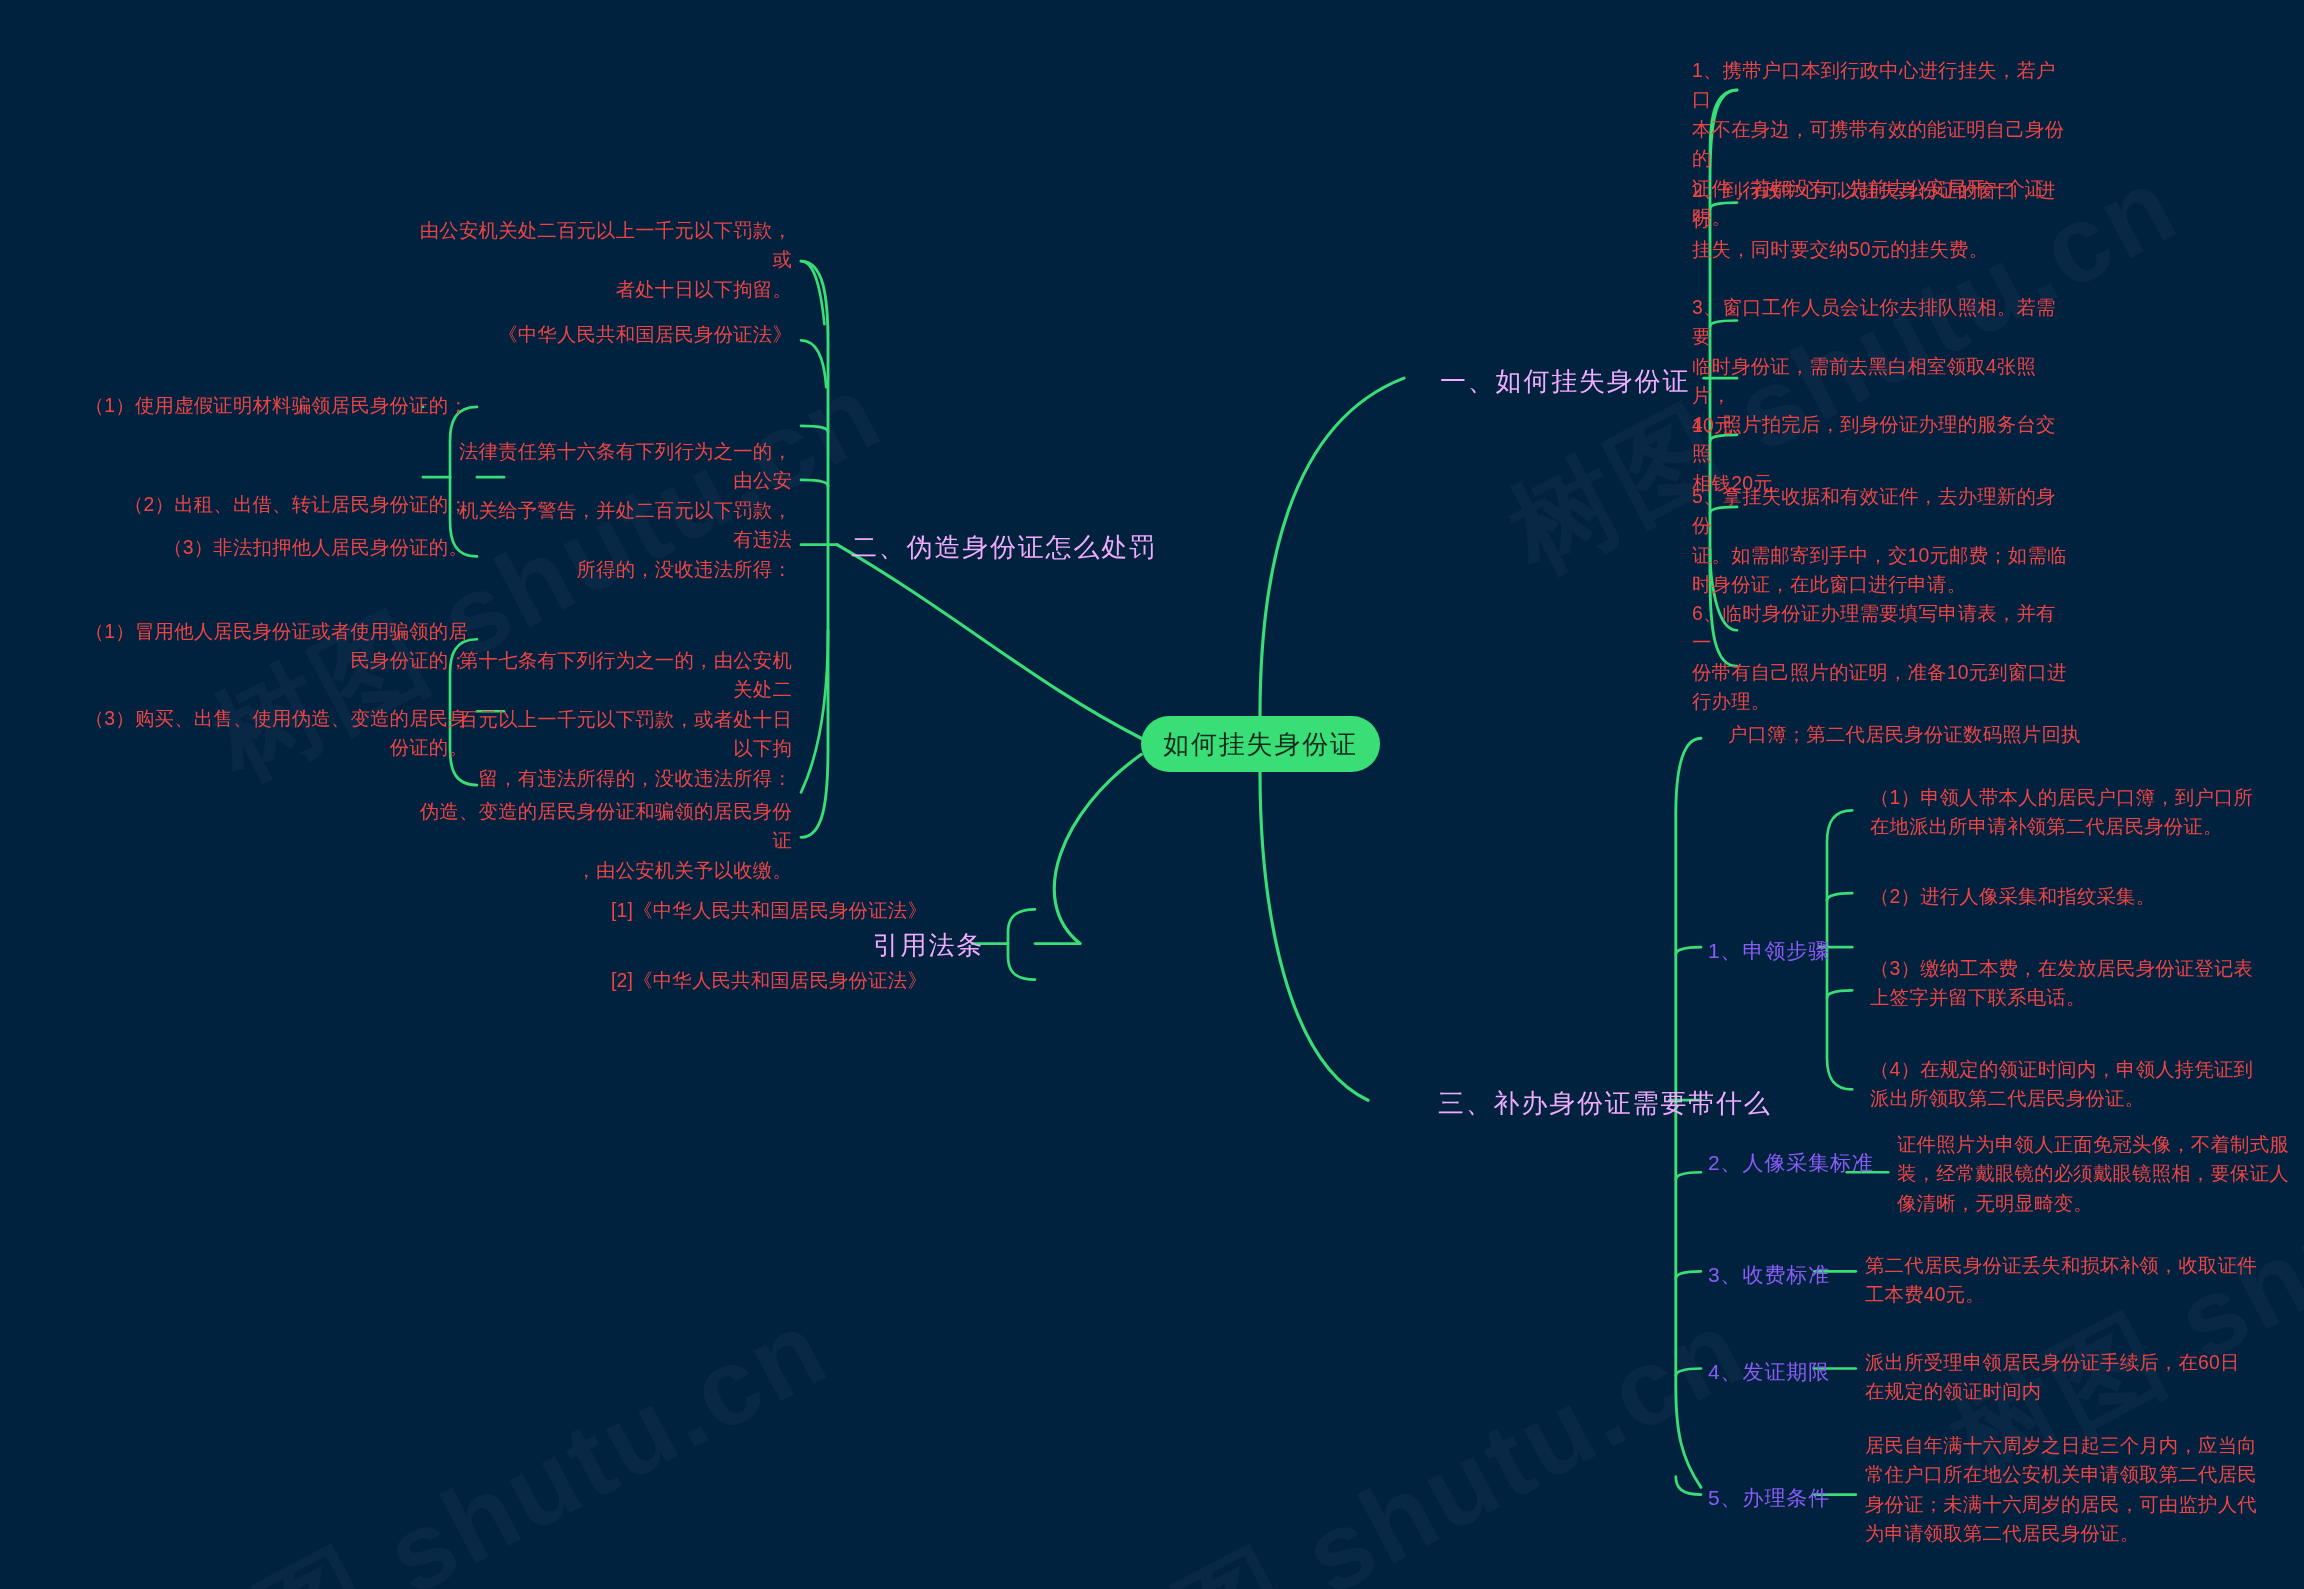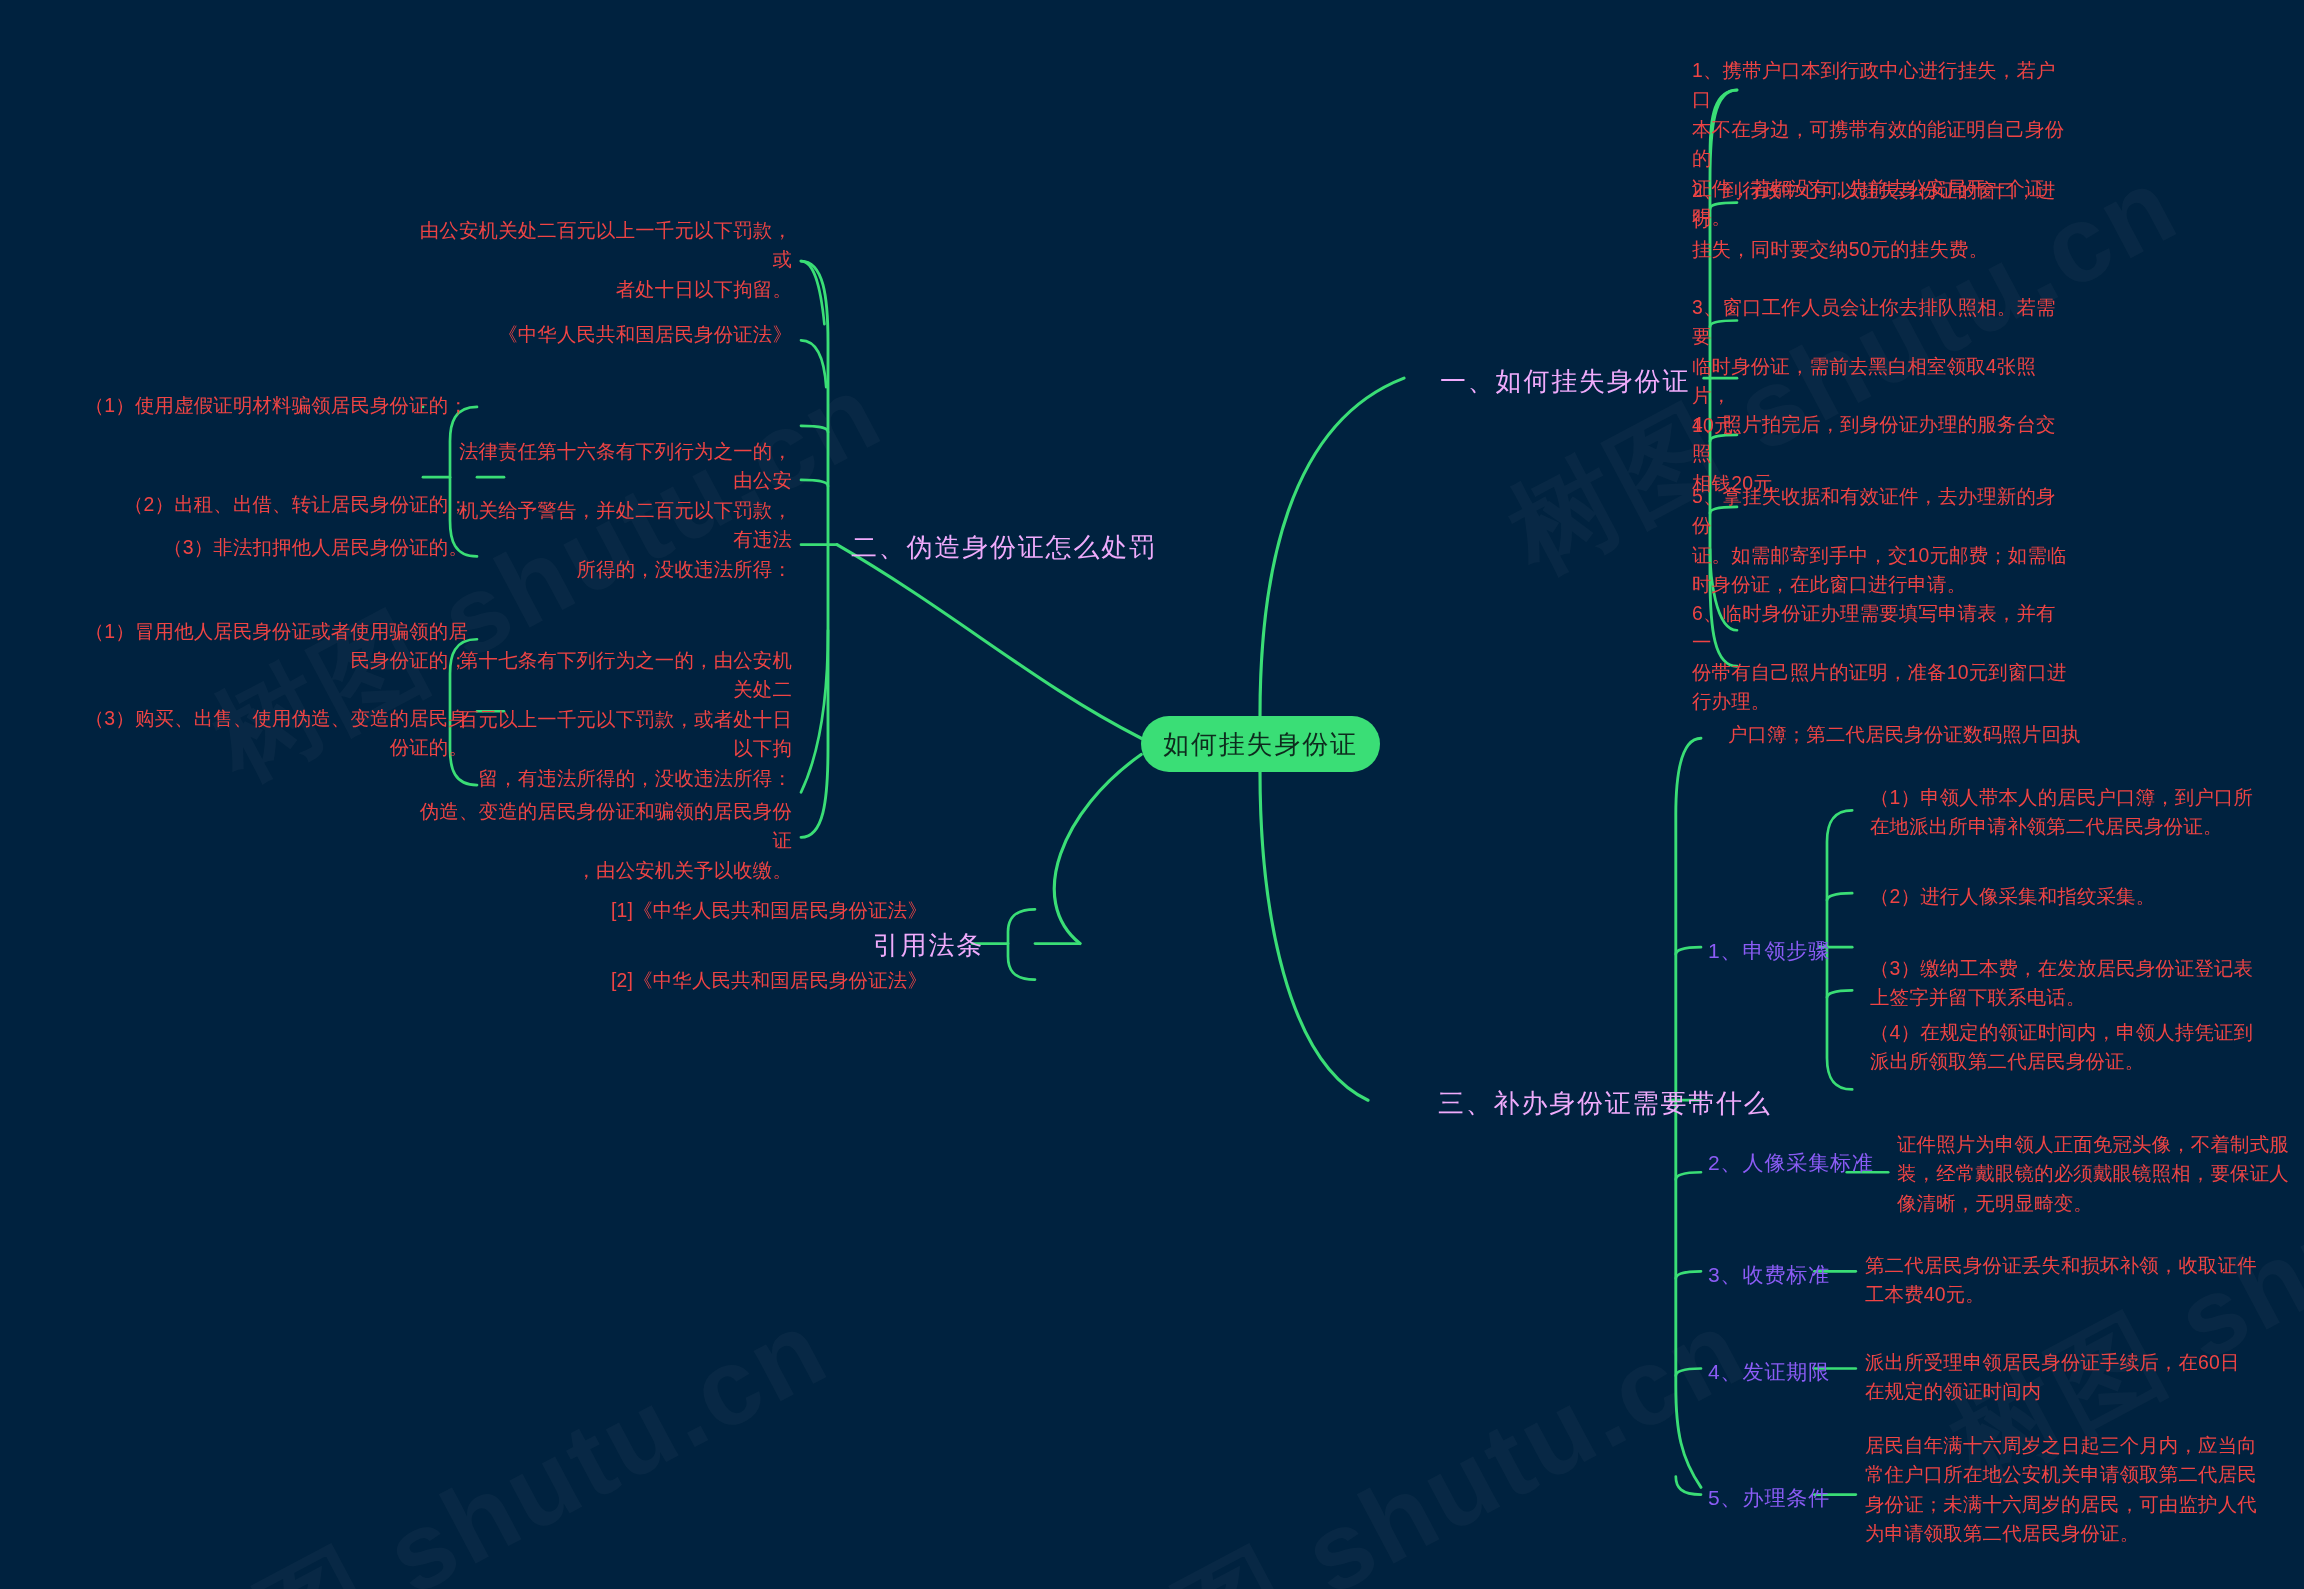--- a/index.html
+++ b/index.html
@@ -210,21 +210,21 @@
   <div class="sub" style="left:1708px; top:1148px;">2、人像采集标准</div>
   <div class="sub" style="left:1708px; top:1260px;">3、收费标准</div>
   <div class="sub" style="left:1708px; top:1357px;">4、发证期限</div>
   <div class="sub" style="left:1708px; top:1483px;">5、办理条件</div>
 
   <div class="node r" style="left:1870px; top:783px; width:405px;">（1）申领人带本人的居民户口簿，到户口所
 在地派出所申请补领第二代居民身份证。</div>
   <div class="node r" style="left:1870px; top:882px; width:405px;">（2）进行人像采集和指纹采集。</div>
   <div class="node r" style="left:1870px; top:954px; width:405px;">（3）缴纳工本费，在发放居民身份证登记表
 上签字并留下联系电话。</div>
-  <div class="node r" style="left:1870px; top:1018px; width:405px;">（4）在规定的领证时间内，申领人持凭证到
+  <div class="node r" style="left:1870px; top:1055px; width:405px;">（4）在规定的领证时间内，申领人持凭证到
 派出所领取第二代居民身份证。</div>
 
   <div class="node r" style="left:1897px; top:1130px; width:405px;">证件照片为申领人正面免冠头像，不着制式服
 装，经常戴眼镜的必须戴眼镜照相，要保证人
 像清晰，无明显畸变。</div>
   <div class="node r" style="left:1865px; top:1251px; width:405px;">第二代居民身份证丢失和损坏补领，收取证件
 工本费40元。</div>
   <div class="node r" style="left:1865px; top:1348px; width:405px;">派出所受理申领居民身份证手续后，在60日
 在规定的领证时间内</div>
   <div class="node r" style="left:1865px; top:1431px; width:405px;">居民自年满十六周岁之日起三个月内，应当向

